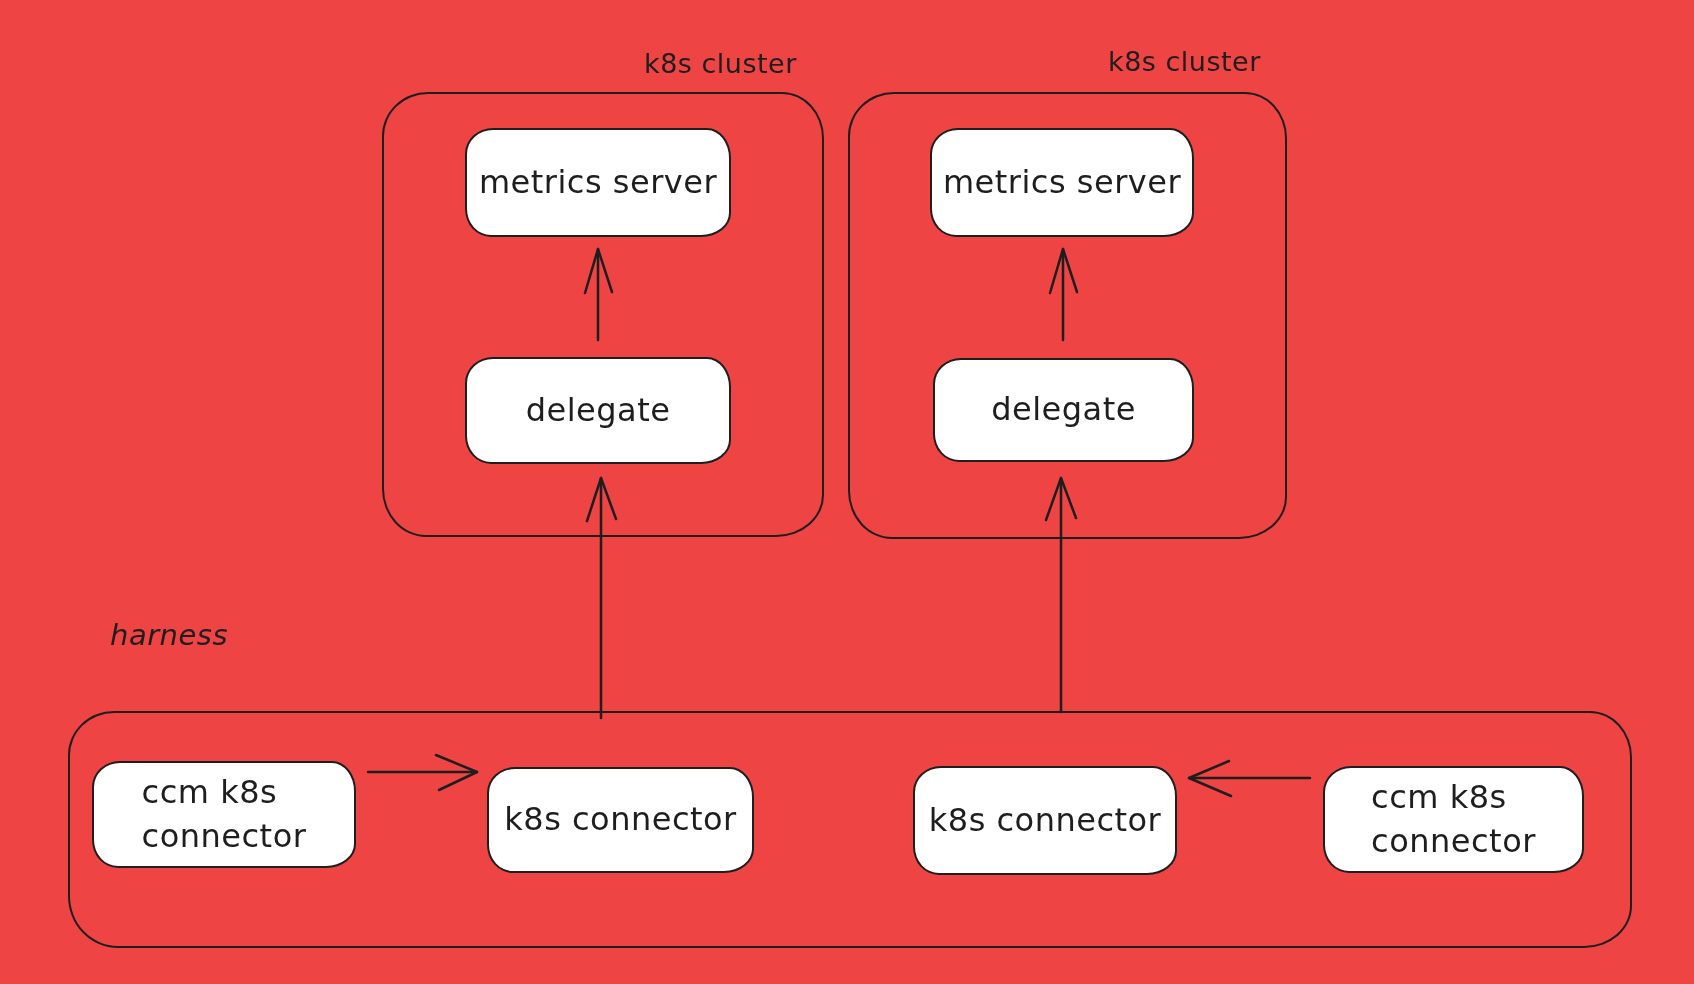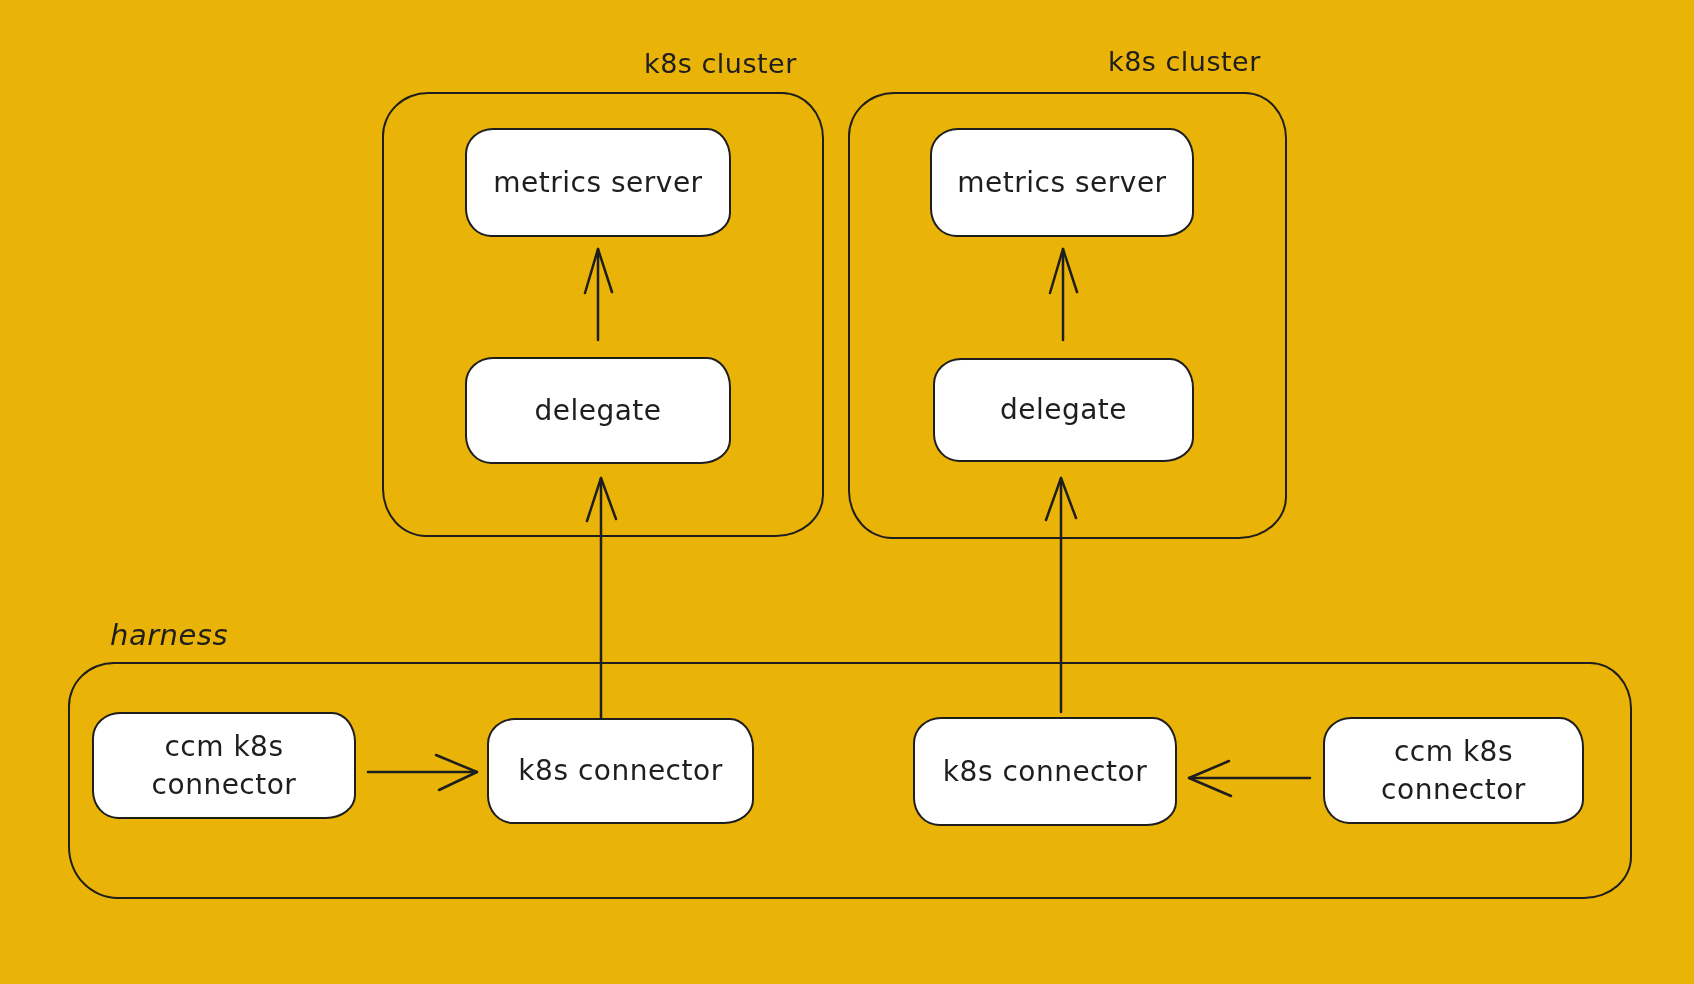--- a/index.html
+++ b/index.html
@@ -4,21 +4,21 @@
 <style>
   html, body {
     margin: 0;
     padding: 0;
     background: #ffffff;
   }
   .canvas {
     position: relative;
     width: 1694px;
     height: 984px;
-    background: #eab308;
+    background: #ef4444;
     overflow: hidden;
     font-family: "DejaVu Sans", "Liberation Sans", sans-serif;
     color: #1e1e1e;
   }
   .arrows {
     position: absolute;
     left: 0;
     top: 0;
     width: 1694px;
     height: 984px;
@@ -26,37 +26,36 @@
   }
   .cluster {
     position: absolute;
     border: 2.5px solid #1e1e1e;
     border-radius: 46px 42px 48px 44px / 44px 46px 42px 48px;
     background: transparent;
   }
   .harness-box {
     position: absolute;
     left: 68px;
-    top: 662px;
+    top: 711px;
     width: 1560px;
     height: 233px;
     border: 2.5px solid #1e1e1e;
     border-radius: 46px 42px 48px 50px / 44px 46px 42px 52px;
     background: transparent;
   }
   .node {
     position: absolute;
     border: 2.5px solid #1e1e1e;
     border-radius: 28px 24px 30px 26px / 26px 30px 24px 28px;
     background: #ffffff;
     display: flex;
     align-items: center;
     justify-content: center;
-    text-align: center;
-    font-size: 28px;
+    font-size: 32px;
     line-height: 1.35;
     white-space: pre-line;
     letter-spacing: 0.5px;
   }
   .shape-label {
     position: absolute;
     font-size: 27px;
     letter-spacing: 0.5px;
     white-space: nowrap;
   }

